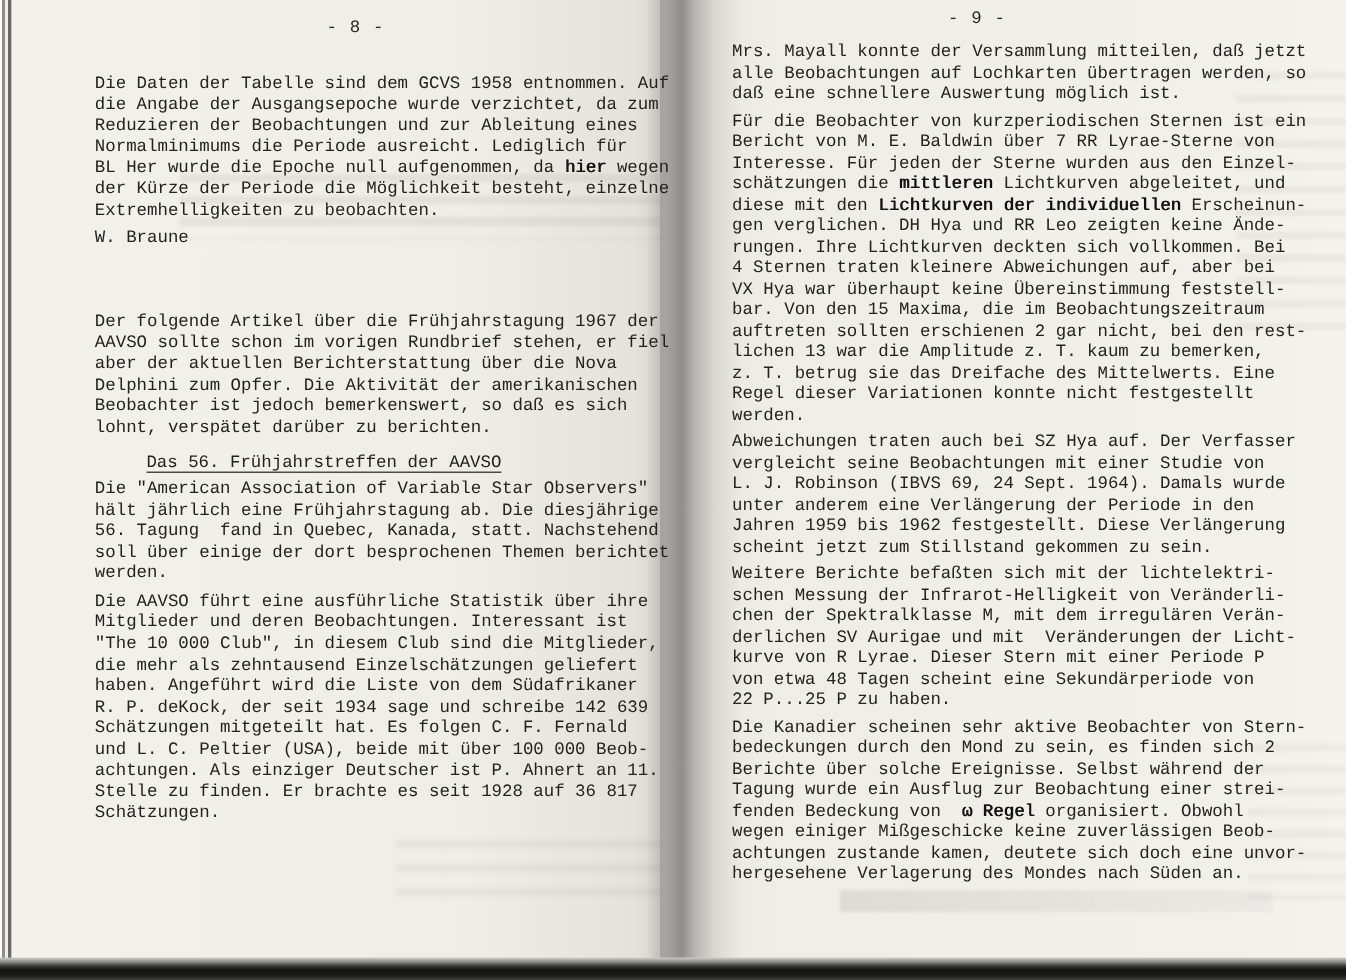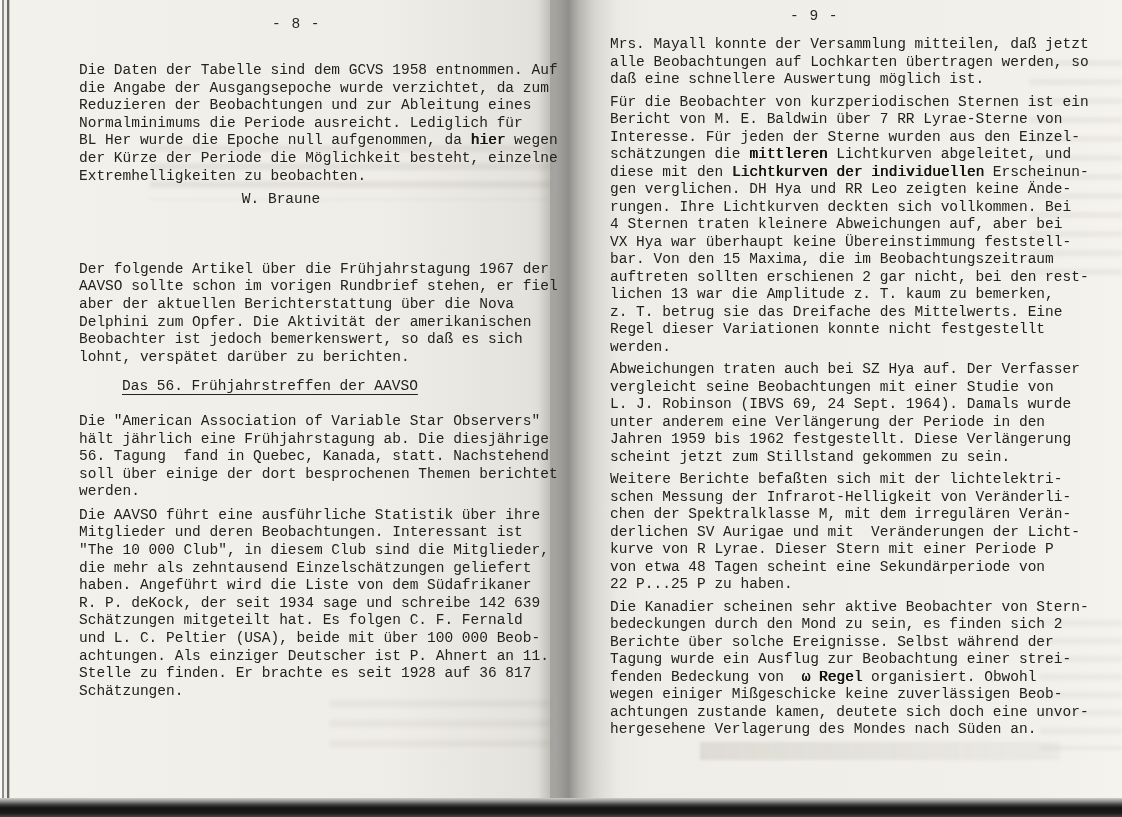--- a/index.html
+++ b/index.html
@@ -35,22 +35,22 @@
   .column-right{left:610px;top:36px;width:508px;}
   .page-number{position:absolute;color:#2a2824;font-size:14.5px;letter-spacing:1px;}
   .pn-left{left:272px;top:16px;}
   .pn-right{left:790px;top:8px;}
 
   .block{white-space:pre;}
   .column-left .block{line-height:17.6px;margin:0 0 6px 0;}
   .column-right .block{line-height:17.5px;margin:0 0 5px 0;}
   .block b{font-weight:normal;color:#121210;text-shadow:.6px 0 0 #121210;}
   .heading{text-decoration:underline;text-underline-offset:3.5px;text-decoration-thickness:1.4px;}
-  .column-left .heading{margin:12px 0 17px 43px;}
-  .signature{text-align:center;padding-right:96px;}
+  .column-left .heading{margin:12px 0 4px 43px;}
+  .signature{text-align:left;padding-right:96px;}
   .column-left .signature{margin:6px 0 52px 0;}
   .column-right .signature{margin:10px 0 0 0;}
 
   
   .smudge{position:absolute;pointer-events:none;filter:blur(1.5px);}
   .smudge-1{left:150px;top:145px;width:400px;height:55px;
     background:repeating-linear-gradient(180deg,rgba(120,115,105,.10) 0 7px,rgba(120,115,105,0) 7px 18px);}
   .smudge-2{left:1030px;top:60px;width:92px;height:220px;
     background:repeating-linear-gradient(180deg,rgba(125,120,110,.08) 0 6px,rgba(125,120,110,0) 6px 19px);}
   .smudge-3{left:700px;top:742px;width:360px;height:18px;

